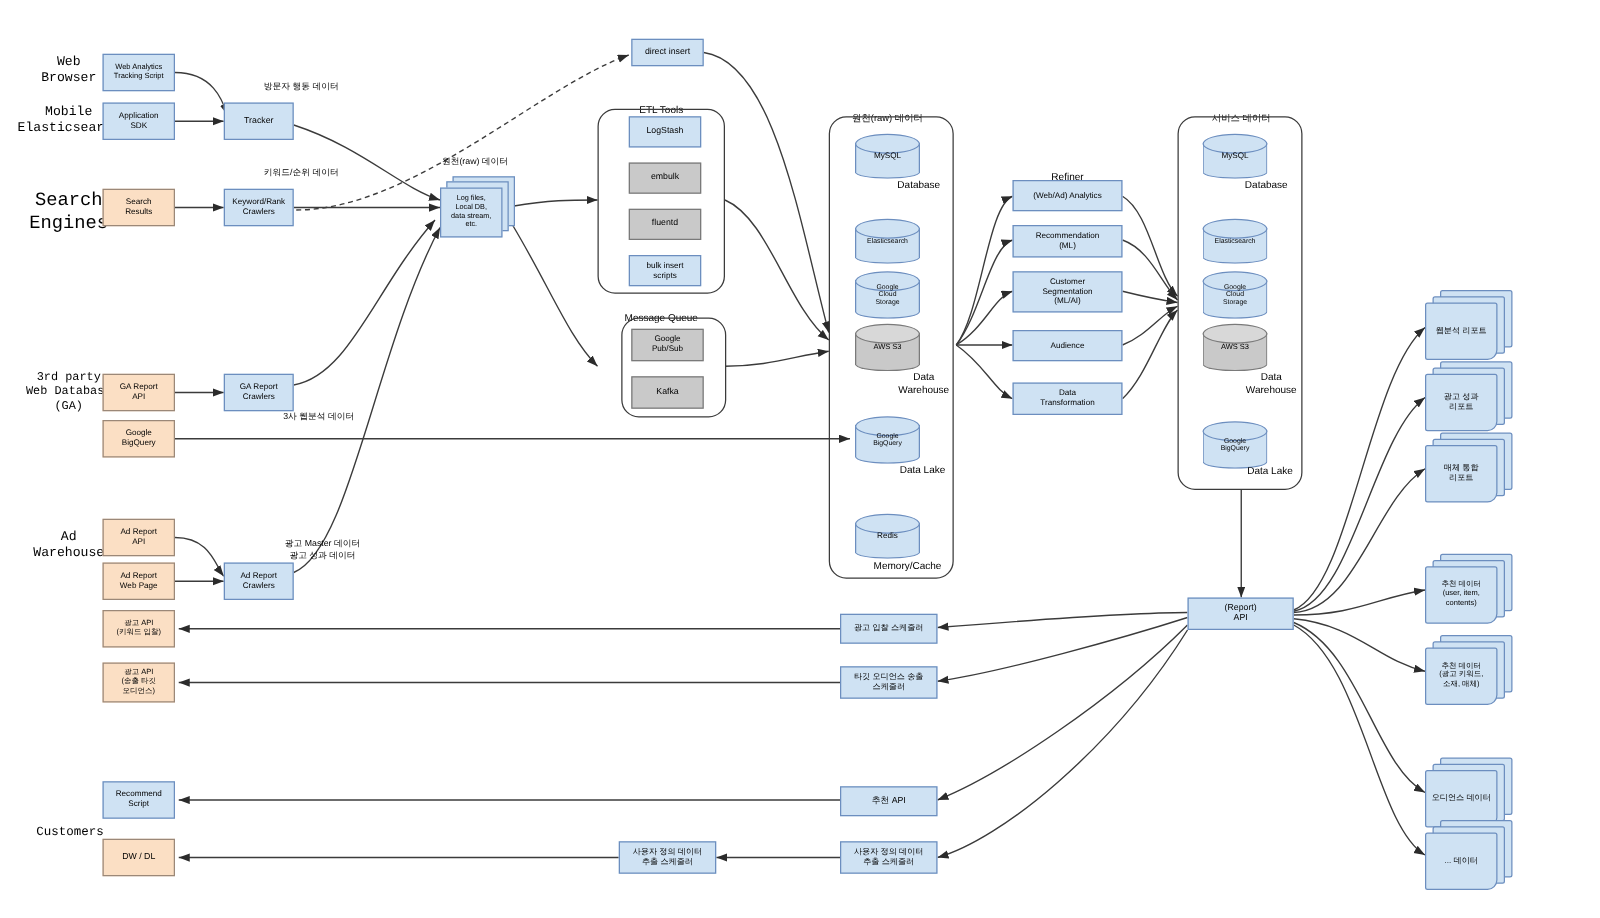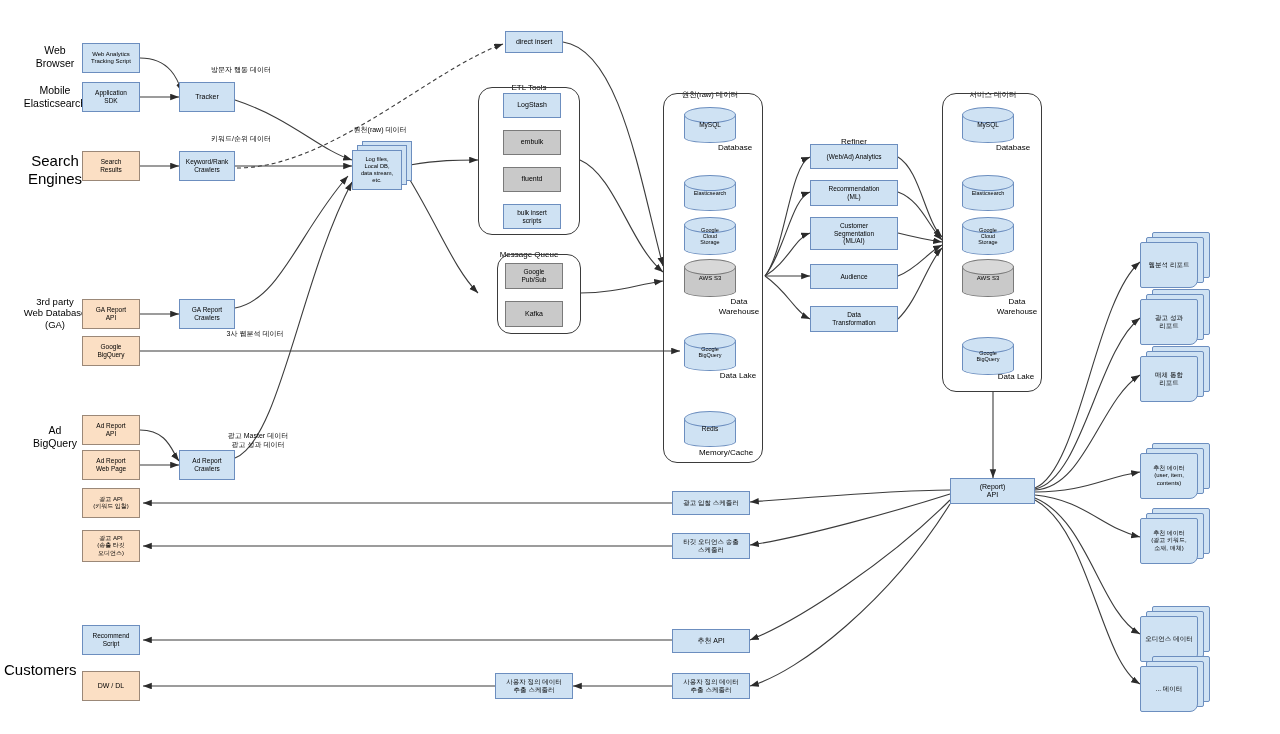--- a/index.html
+++ b/index.html
@@ -8,21 +8,21 @@
   #canvas{position:relative;width:1280px;height:734px;overflow:hidden;background:#fff;}
   svg#wires{position:absolute;left:0;top:0;width:1280px;height:734px;pointer-events:none;}
 
   .node{position:absolute;box-sizing:border-box;display:flex;align-items:center;justify-content:center;
         text-align:center;line-height:1.18;white-space:pre-line;}
   .rect{border:1px solid #7a7a7a;}
   .blue{background:#cfe2f3;border-color:#6c8ebf;}
   .orange{background:#fbdfc4;border-color:#9b8878;}
   .gray{background:#c9c9c9;border-color:#7a7a7a;}
 
-  .sidelabel{position:absolute;text-align:center;line-height:1.2;white-space:pre-line;color:#000;}
+  .sidelabel{position:absolute;text-align:center;line-height:1.2;white-space:pre-line;color:#000;font-family:Liberation Mono, monospace;}
   .edgelabel{position:absolute;text-align:center;line-height:1.25;white-space:pre-line;color:#000;}
   .grouplabel{position:absolute;text-align:center;white-space:pre-line;color:#000;margin-top:11px;}
   .caption{position:absolute;text-align:center;line-height:1.2;white-space:pre-line;color:#000;}
 
   .group{position:absolute;box-sizing:border-box;border:1px solid #3b3b3b;border-radius:14px;background:transparent;}
 
   
   .cyl{position:absolute;box-sizing:border-box;}
   .cyl .body{position:absolute;left:0;right:0;top:7px;bottom:0;background:#cfe2f3;border:1px solid #6c8ebf;
              border-top:none;border-radius:0 0 50% 50%/ 0 0 18% 18%;}
@@ -129,22 +129,22 @@
   <div class="sidelabel" style="left:20px;top:44px;width:70px;font-size:10.5px;">Web
 Browser</div>
   <div class="sidelabel" style="left:12px;top:84px;width:86px;font-size:10.5px;">Mobile
 Elasticsearch</div>
   <div class="sidelabel" style="left:20px;top:152px;width:70px;font-size:15px;">Search
 Engines</div>
   <div class="sidelabel" style="left:12px;top:296px;width:86px;font-size:9.5px;">3rd party
 Web Database
 (GA)</div>
   <div class="sidelabel" style="left:20px;top:424px;width:70px;font-size:10.5px;">Ad
-BigQuery</div>
-  <div class="sidelabel" style="left:4px;top:661px;width:72px;font-size:15px;">Customers</div>
+Warehouse</div>
+  <div class="sidelabel" style="left:20px;top:661px;width:72px;font-size:10px;">Customers</div>
 
   <div class="node rect blue" style="left:82px;top:43px;width:58px;height:30px;font-size:6px;">Web Analytics
 Tracking Script</div>
   <div class="node rect blue" style="left:82px;top:82px;width:58px;height:30px;font-size:6.5px;">Application
 SDK</div>
   <div class="node rect orange" style="left:82px;top:151px;width:58px;height:30px;font-size:6.5px;">Search
 Results</div>
   <div class="node rect orange" style="left:82px;top:299px;width:58px;height:30px;font-size:6.5px;">GA Report
 API</div>
   <div class="node rect orange" style="left:82px;top:336px;width:58px;height:30px;font-size:6.5px;">Google

